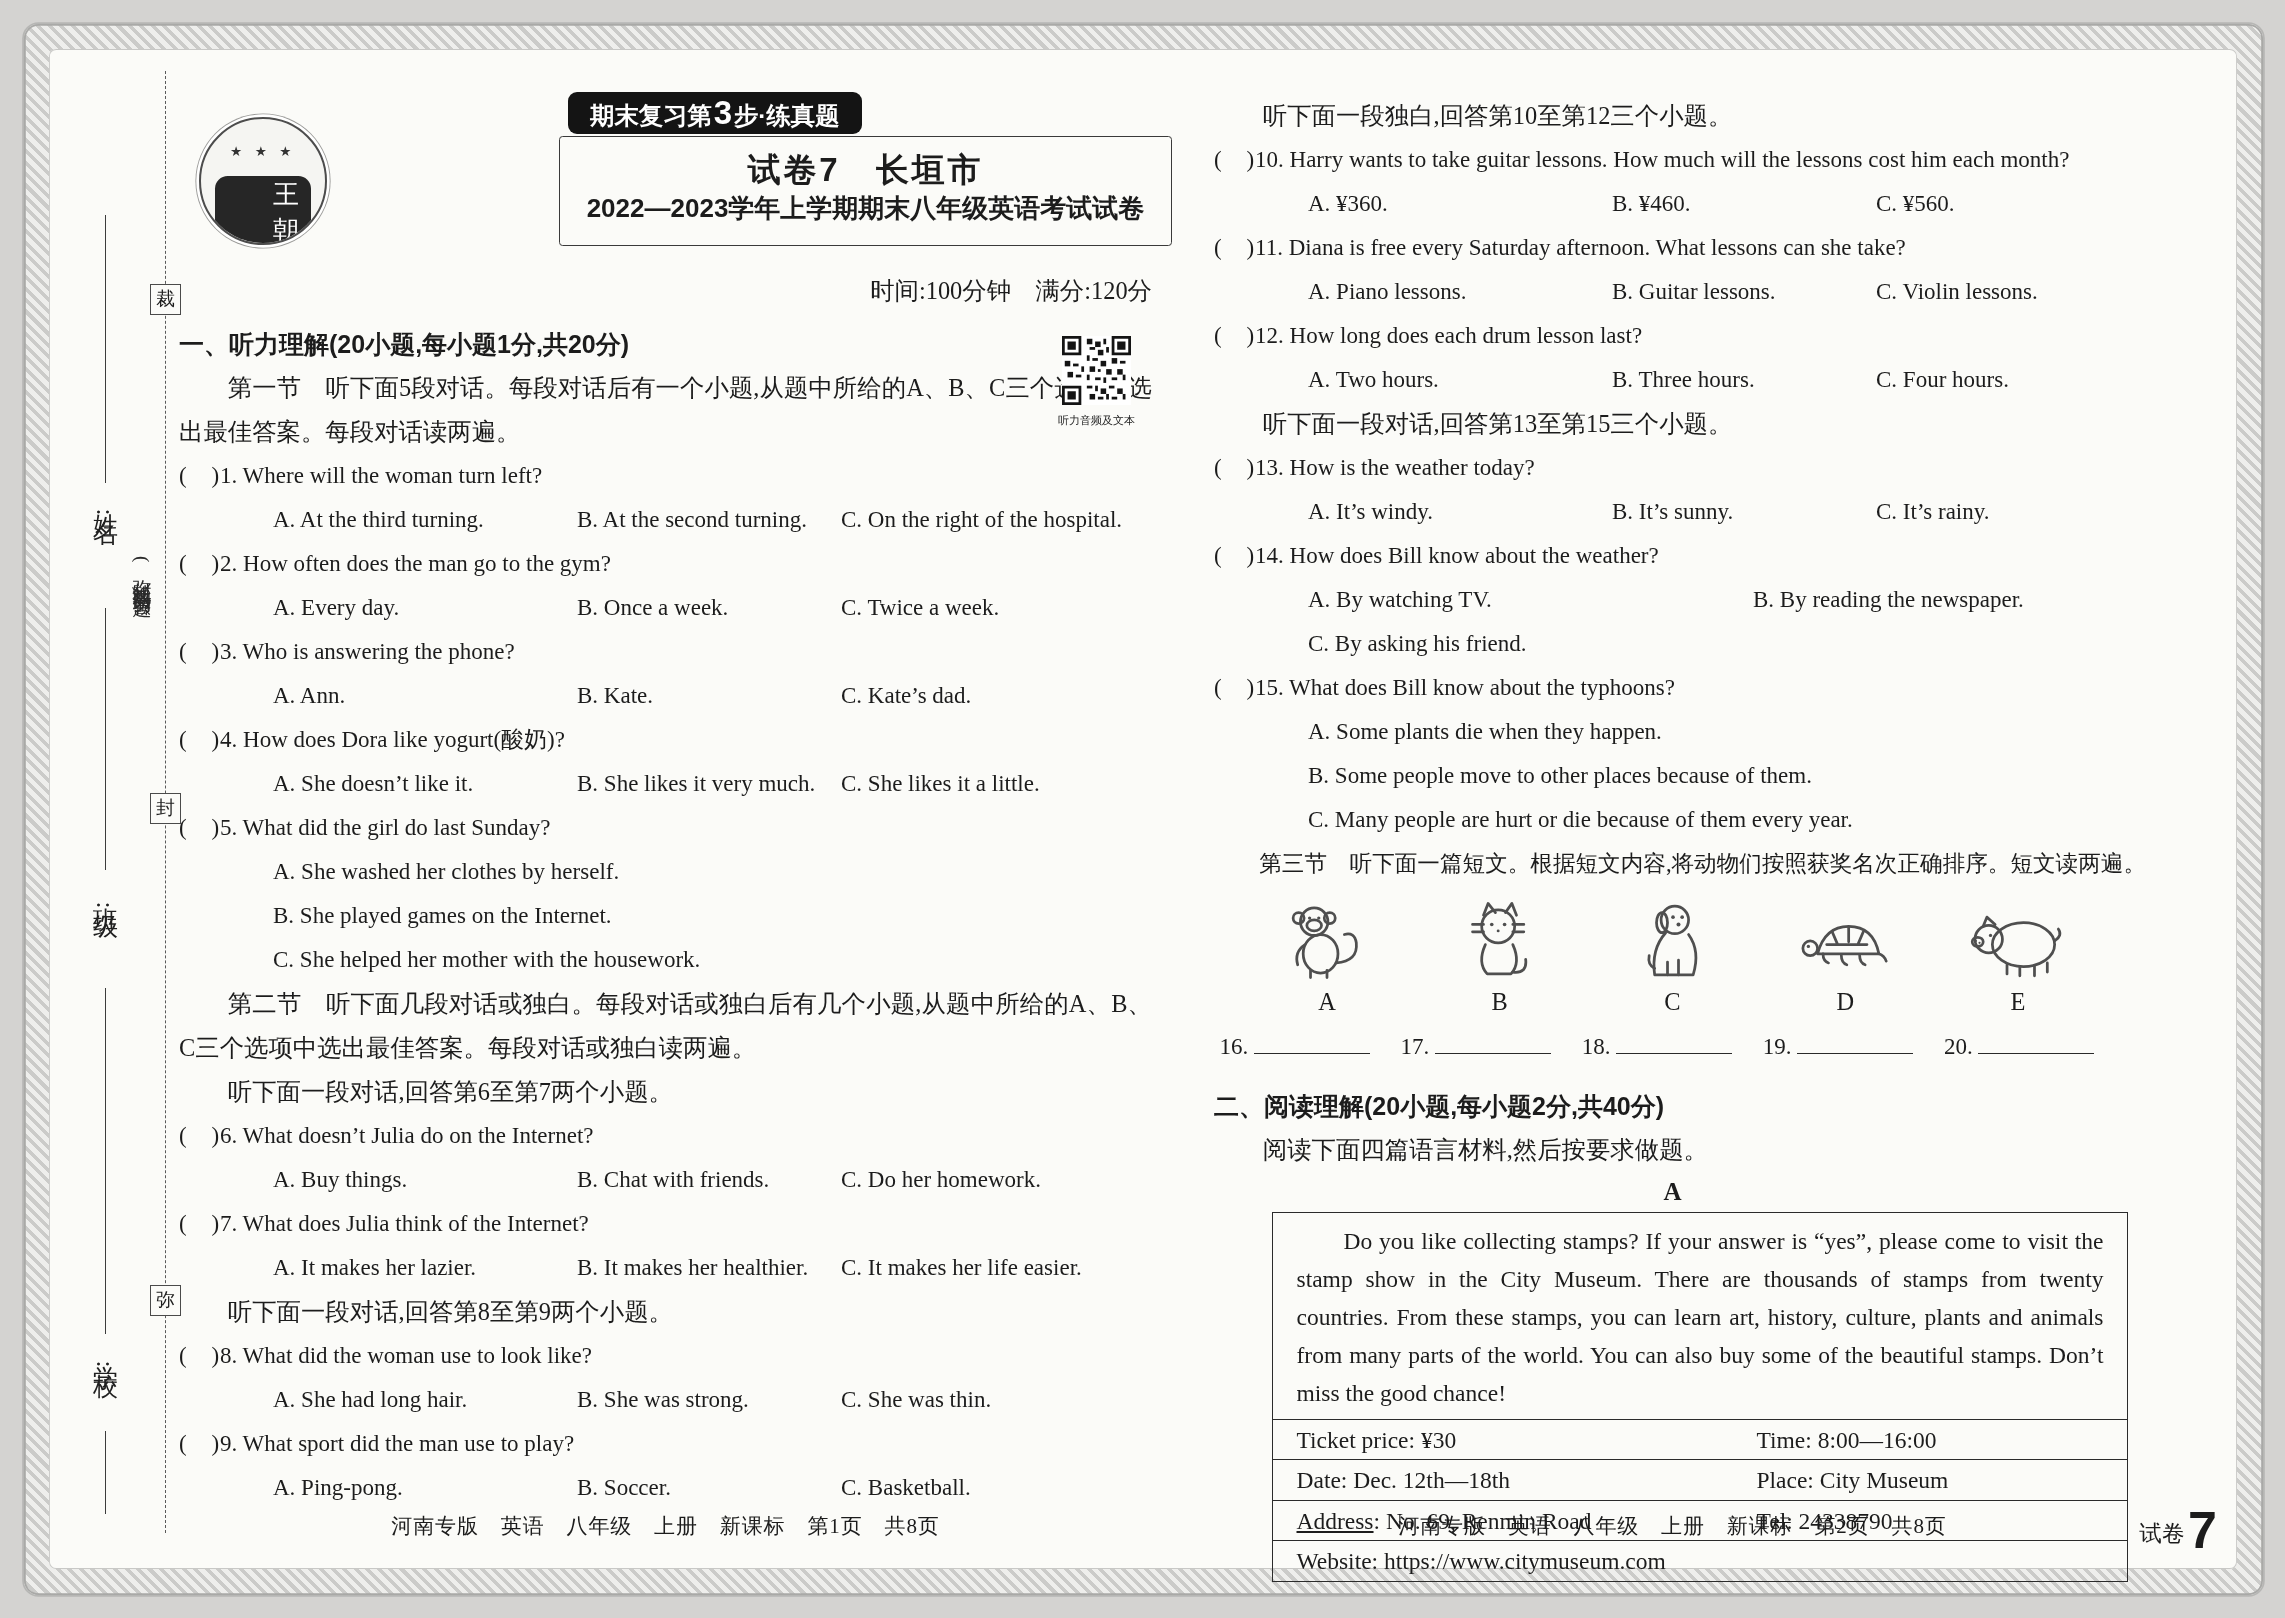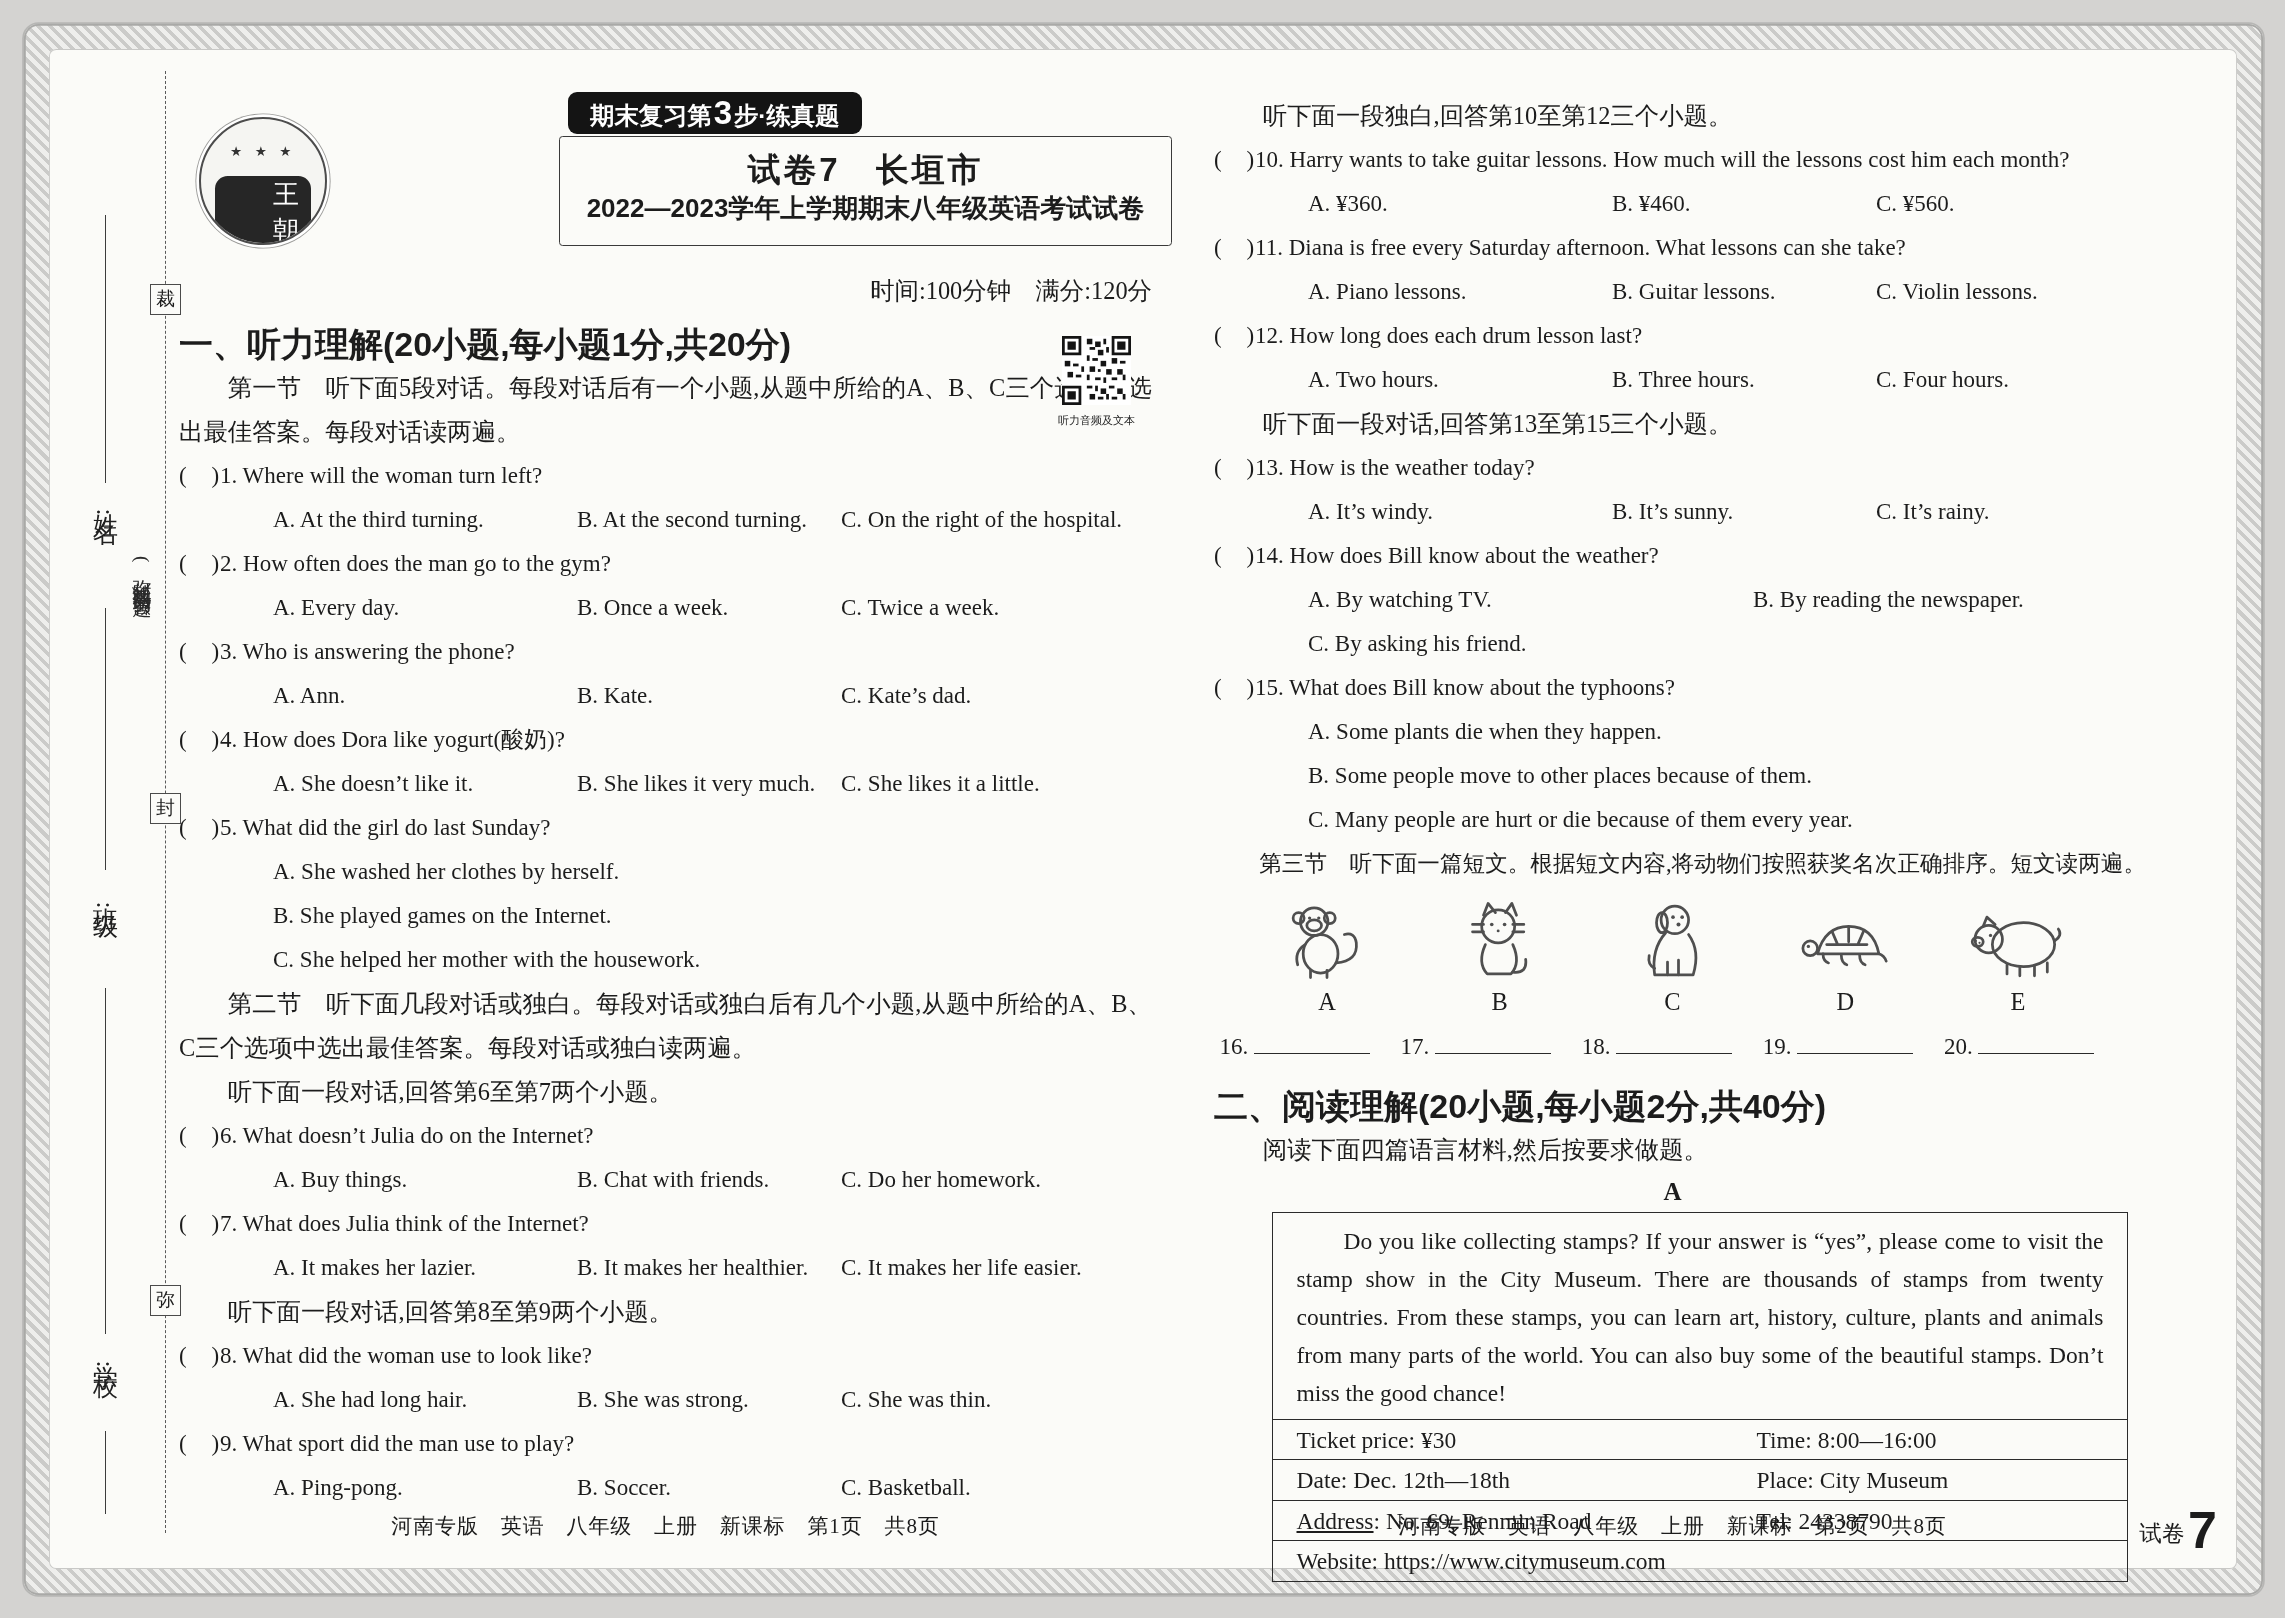--- a/index.html
+++ b/index.html
@@ -22,21 +22,21 @@
     border-left:1.8px dashed #5a5a5a; }
   .seal-box { position:absolute; left:101px; width:31px; height:31px; background:#fbfbf8;
     border:1.8px solid #4a4a4a; font-size:19px; line-height:27px; text-align:center; }
 
   
   .page { position:absolute; top:34px; height:1465px; font-size:23px; line-height:44px; }
   .page-left  { left:130px;  width:973px; }
   .page-right { left:1165px; width:917px; }
   .zh { font-size:24.4px; }
   .h1 { font-family:"Liberation Sans","DejaVu Sans",sans-serif; font-weight:bold;
-        font-size:34px; margin-top:9px; }
+        font-size:25px; margin-top:9px; }
   .para { text-indent:2em; text-align:justify; }
   .hint { text-indent:2em; }
   .nw { white-space:nowrap; }
   .qline .paren { letter-spacing:0.9px; }
   .opts  { padding-left:94px; display:grid; grid-template-columns:304px 264px auto; }
   .opts2 { padding-left:94px; display:grid; grid-template-columns:445px auto; }
   .opts-stack { padding-left:94px; }
   .opts-stack div { display:block; }
 
   

